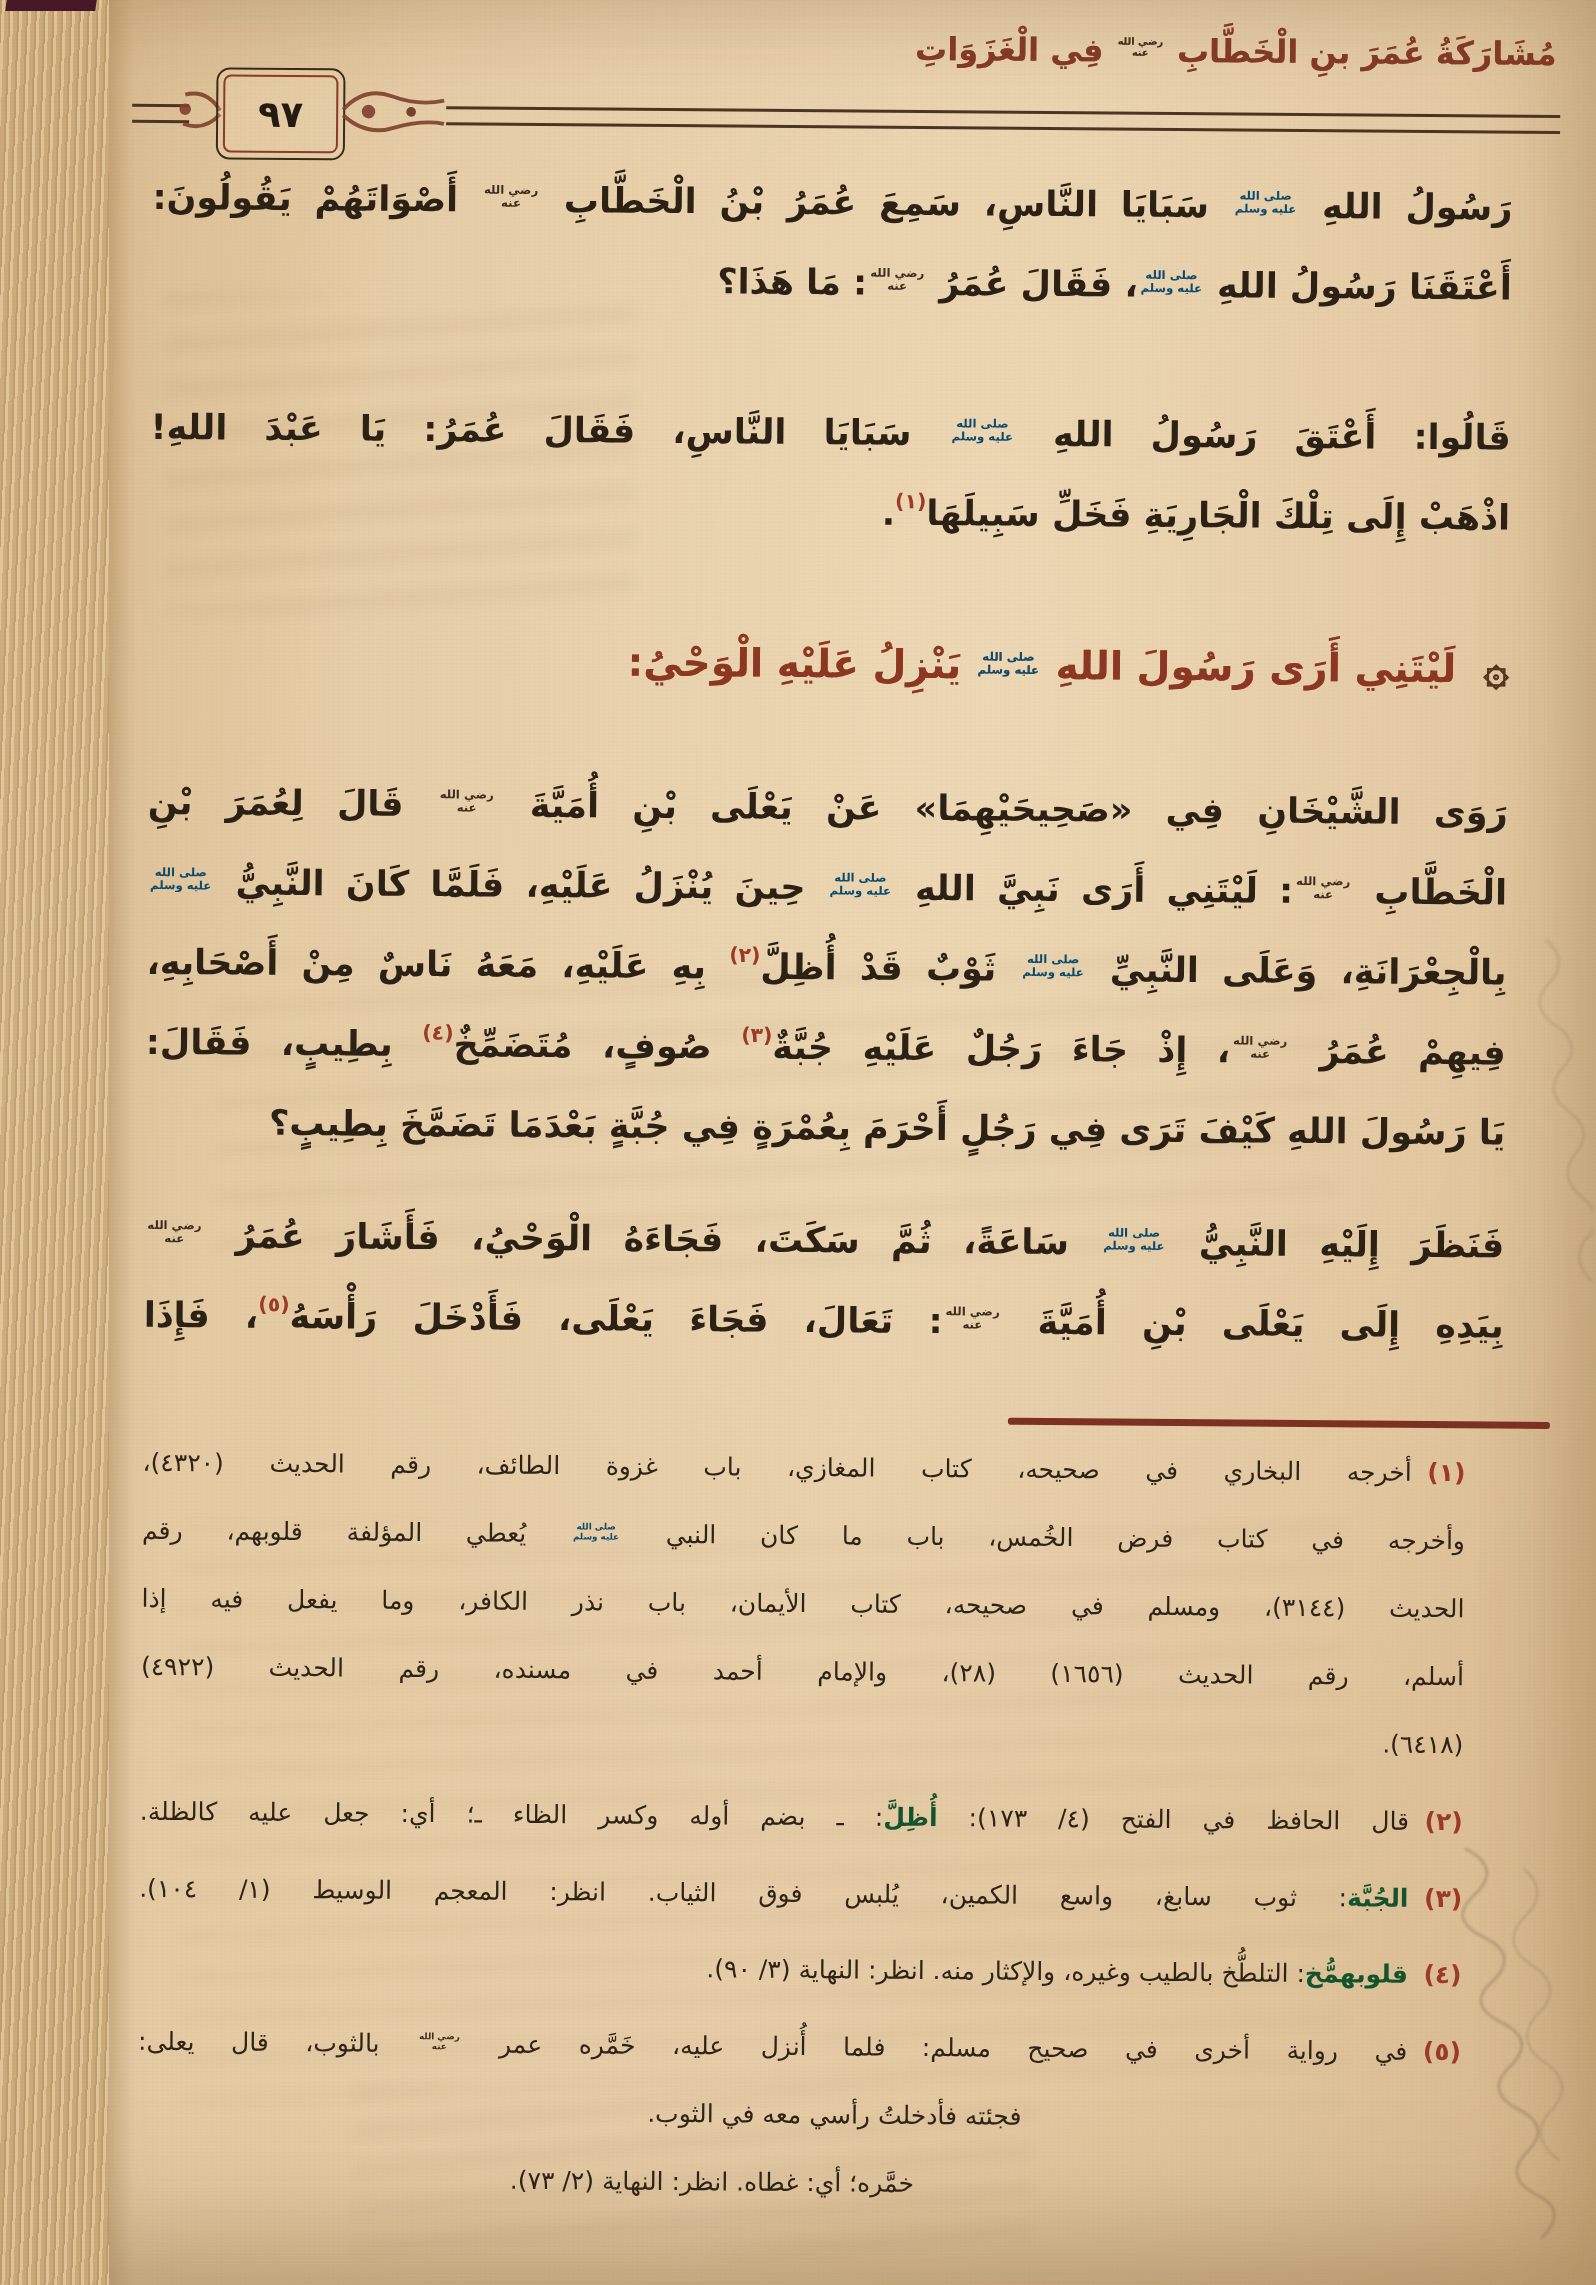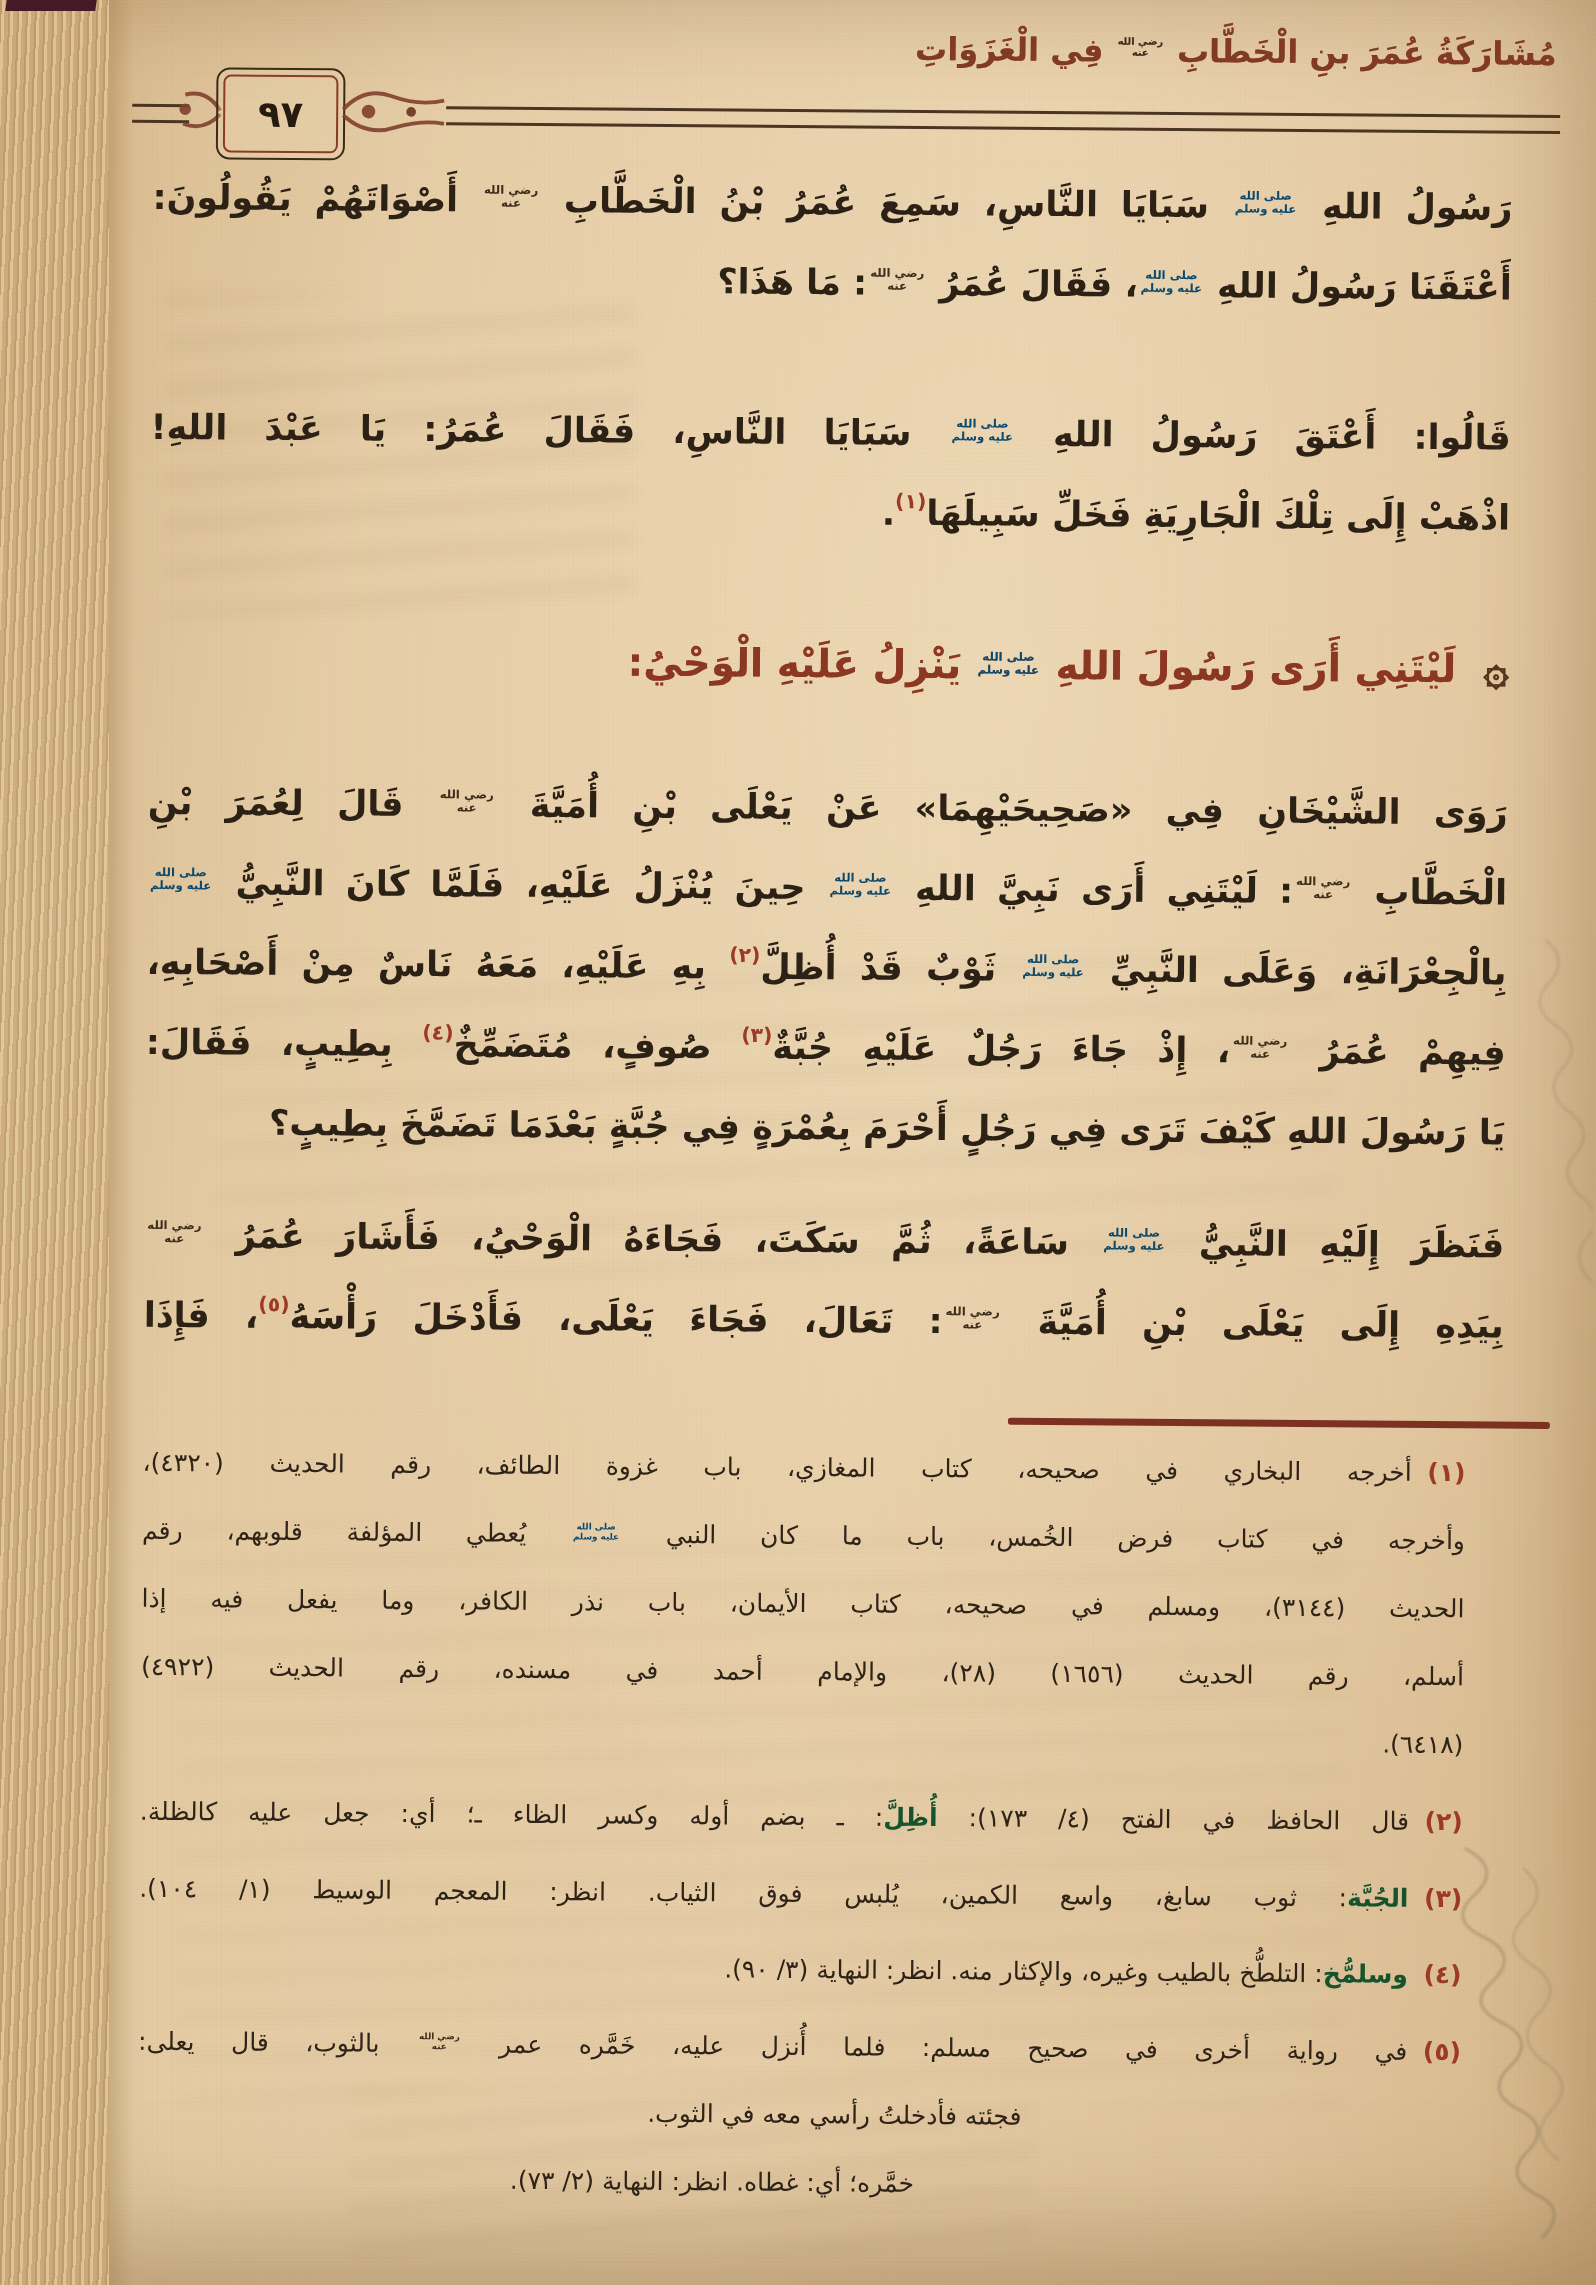--- a/index.html
+++ b/index.html
@@ -212,21 +212,21 @@
         <div class="fline">أسلم، رقم الحديث (١٦٥٦) (٢٨)، والإمام أحمد في مسنده، رقم الحديث (٤٩٢٢)</div>
         <div class="fline end">(٦٤١٨).</div>
       </div>
       <div class="fnote">
         <div class="fline"><span class="fnum">(٢)</span>قال الحافظ في الفتح (٤/ ١٧٣): <span class="lead">أُظِلَّ</span>: ـ بضم أوله وكسر الظاء ـ؛ أي: جعل عليه كالظلة.</div>
       </div>
       <div class="fnote">
         <div class="fline"><span class="fnum">(٣)</span><span class="lead">الجُبَّة</span>: ثوب سابغ، واسع الكمين، يُلبس فوق الثياب. انظر: المعجم الوسيط (١/ ١٠٤).</div>
       </div>
       <div class="fnote">
-        <div class="fline end"><span class="fnum">(٤)</span><span class="lead">وسلمُّخ</span>: التلطُّخ بالطيب وغيره، والإكثار منه. انظر: النهاية (٣/ ٩٠).</div>
+        <div class="fline end"><span class="fnum">(٤)</span><span class="lead">قلوبهمُّخ</span>: التلطُّخ بالطيب وغيره، والإكثار منه. انظر: النهاية (٣/ ٩٠).</div>
       </div>
       <div class="fnote">
         <div class="fline"><span class="fnum">(٥)</span>في رواية أخرى في صحيح مسلم: فلما أُنزل عليه، خَمَّره عمر <span class="hon ra">
             <span class="hl">رضي الله</span>
             <span class="hl">عنه</span>
           </span> بالثوب، قال يعلى:</div>
         <div class="fline end">فجئته فأدخلتُ رأسي معه في الثوب.</div>
         <div class="fline end">خمَّره؛ أي: غطاه. انظر: النهاية (٢/ ٧٣).</div>
       </div>
     </div>

